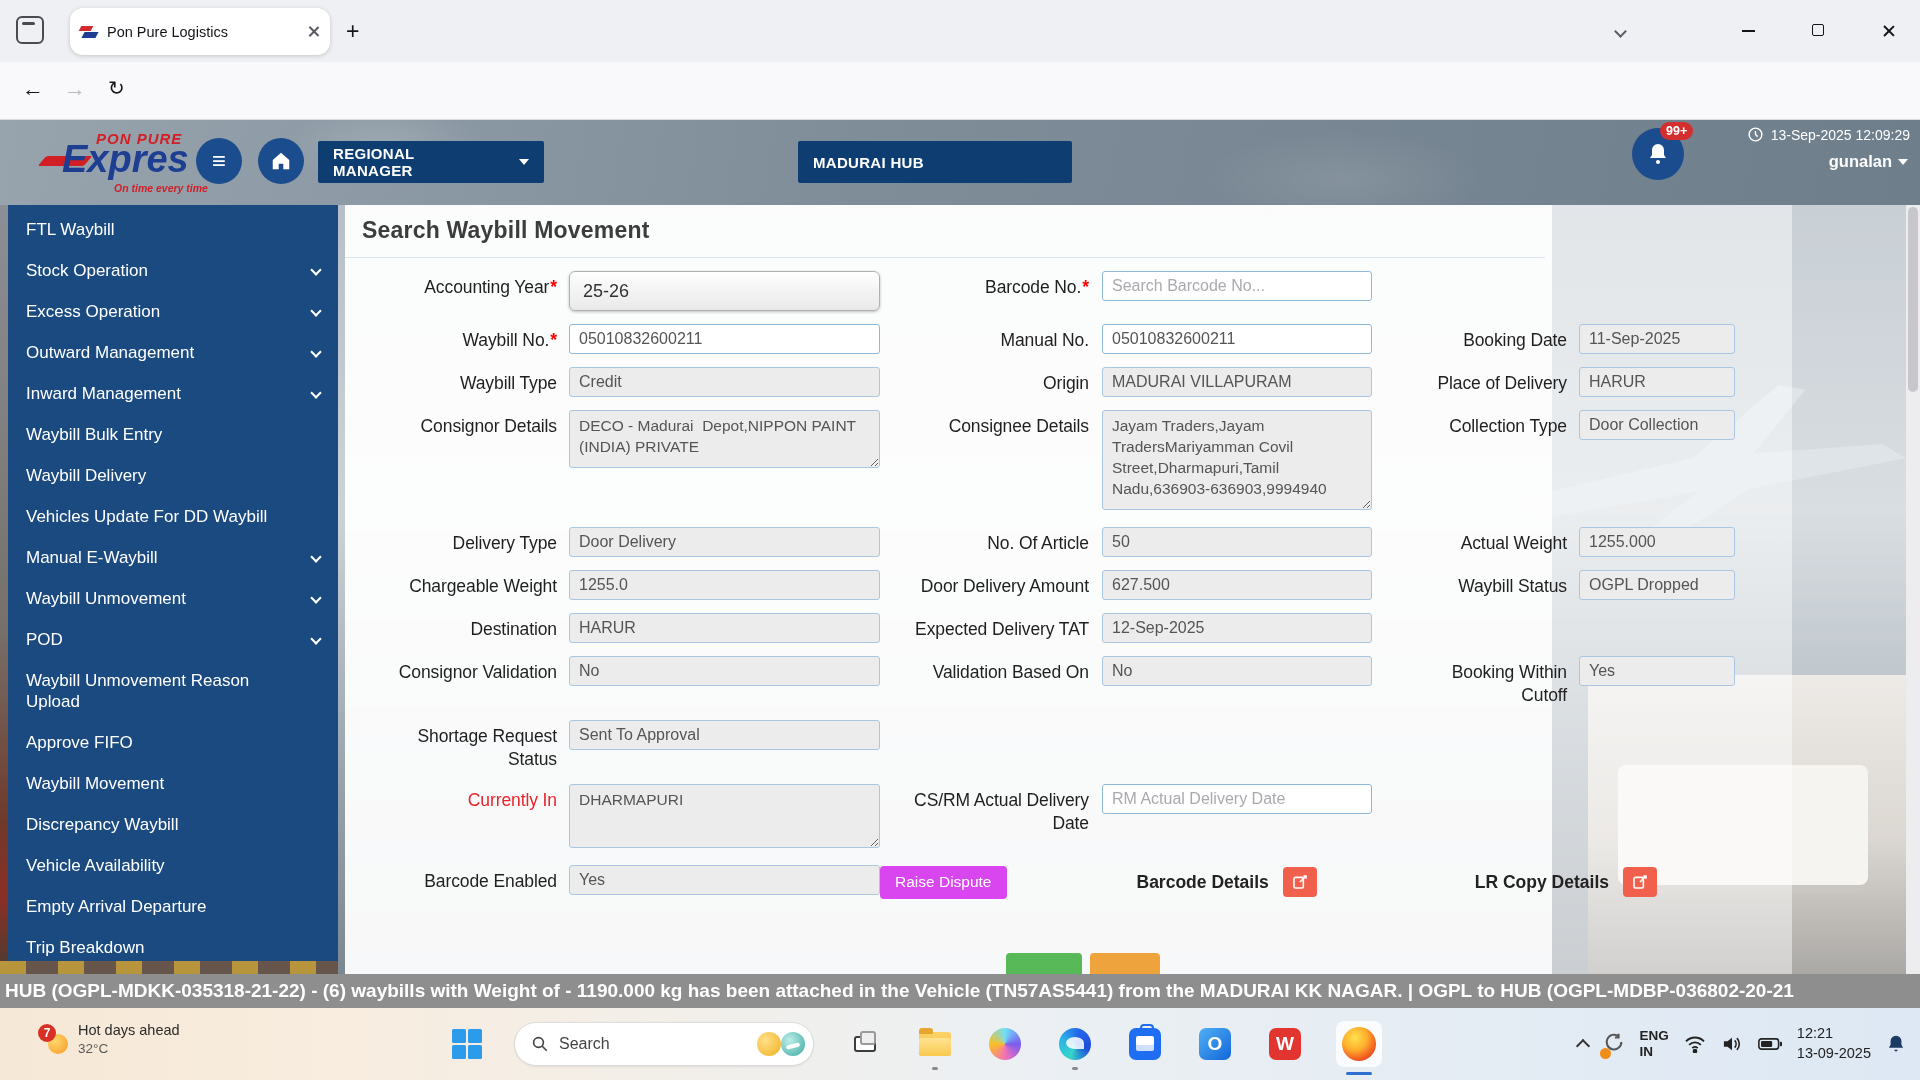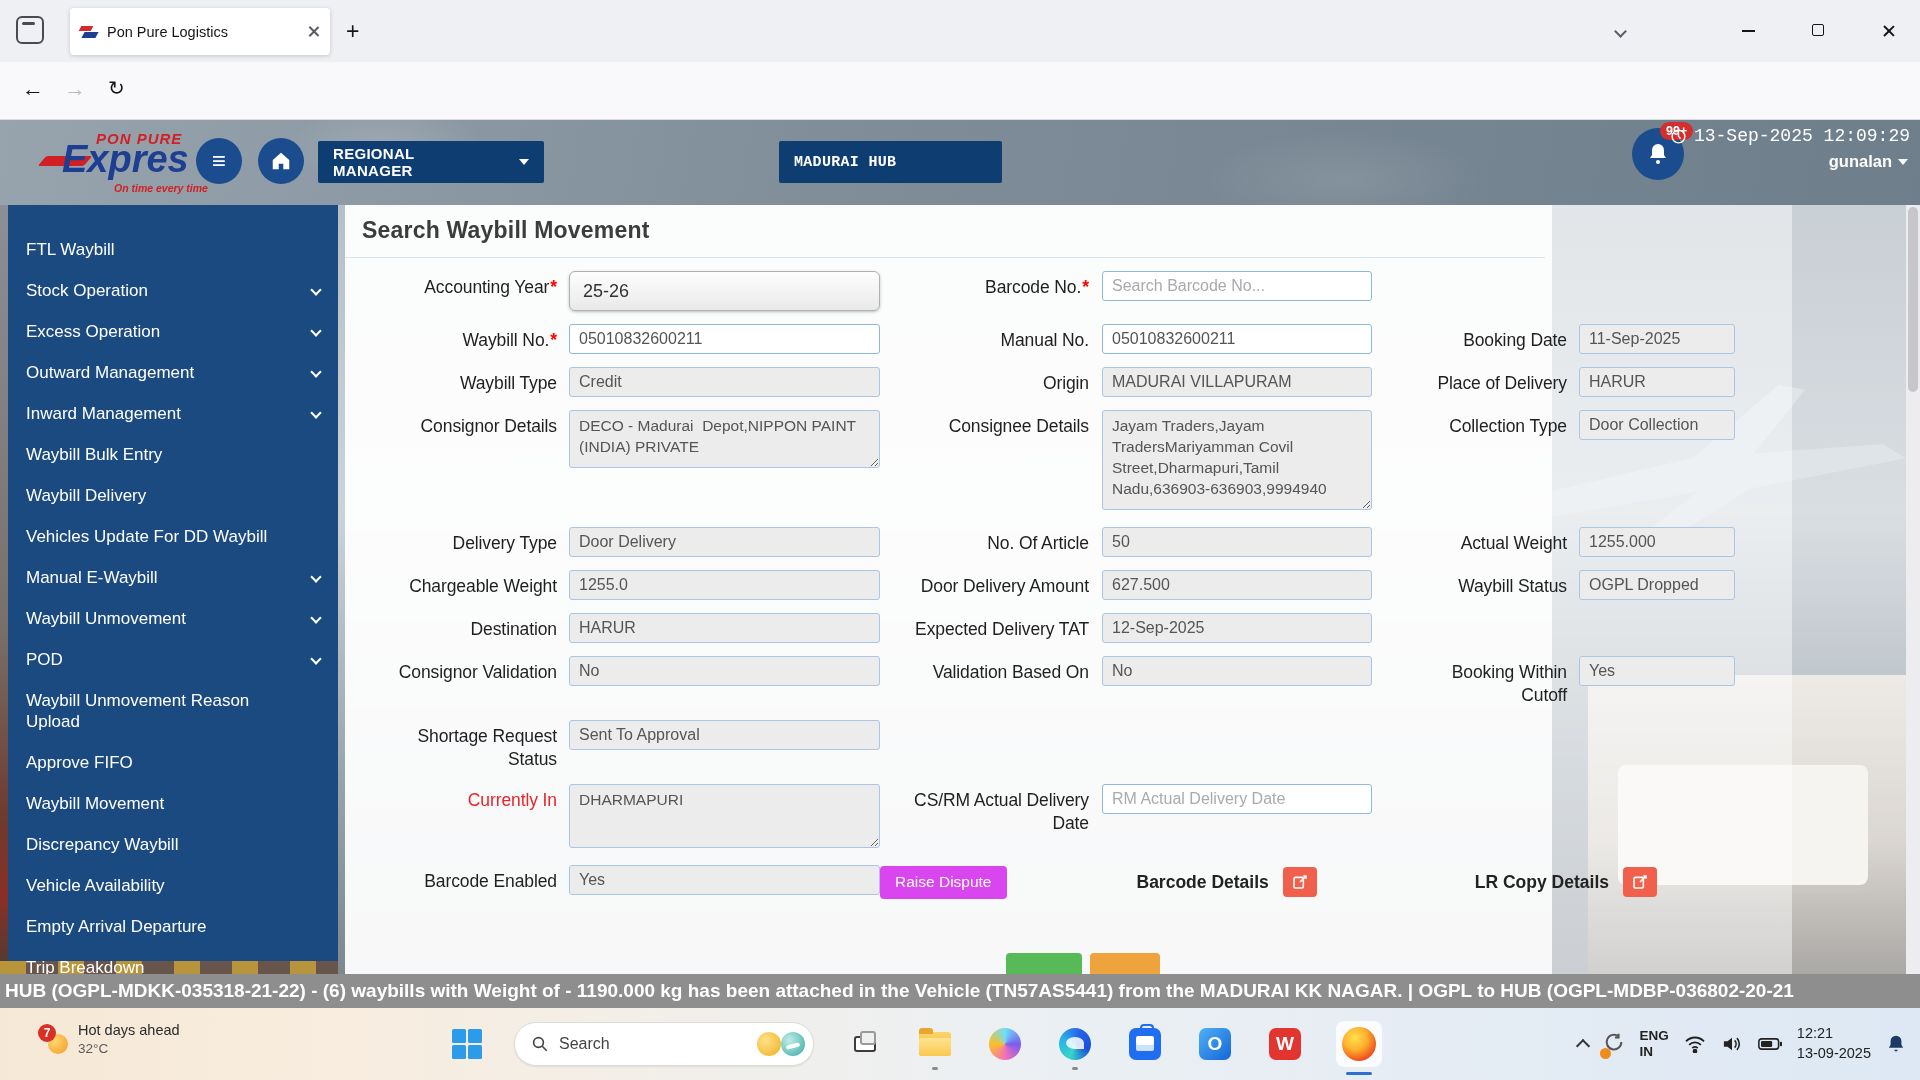--- a/index.html
+++ b/index.html
@@ -2,21 +2,21 @@
 <html><head>
 <meta charset="utf-8">
 <style>
   * { box-sizing: border-box; margin: 0; padding: 0; }
   html,body { width:1920px; height:1080px; overflow:hidden; font-family:"Liberation Sans",sans-serif; background:#fff; }
 
   
   #tabstrip { position:absolute; left:0; top:0; width:1920px; height:62px; background:#eef0f3; }
   #fxview { position:absolute; left:16px; top:16px; width:28px; height:28px; border:2.5px solid #4a4a52; border-radius:6px; }
   #fxview::before { content:""; position:absolute; left:4px; top:4px; width:13px; height:3px; background:#4a4a52; border-radius:2px; }
-  #tab { position:absolute; left:70px; top:8px; width:260px; height:47px; background:#fff; border-radius:4px; box-shadow:0 1px 4px rgba(0,0,0,.18); display:flex; align-items:center; padding:0 10px; }
+  #tab { position:absolute; left:70px; top:8px; width:260px; height:47px; background:#fff; border-radius:13px; box-shadow:0 1px 4px rgba(0,0,0,.18); display:flex; align-items:center; padding:0 10px; }
   .favicon { width:18px; height:14px; position:relative; margin-right:9px; }
   .favicon .f1 { position:absolute; left:0; top:1px; width:12px; height:5px; background:#d22a2f; transform:skewX(-28deg); }
   .favicon .f2 { position:absolute; left:3px; top:7px; width:14px; height:6px; background:#1d3e91; transform:skewX(-28deg); }
   #tab .title { font-size:14.5px; color:#15141a; flex:1; white-space:nowrap; overflow:hidden; }
   .xglyph { width:13px; height:13px; position:relative; }
   .xglyph::before,.xglyph::after { content:""; position:absolute; left:6px; top:0; width:1.8px; height:13px; background:#5b5b66; }
   .xglyph::before { transform:rotate(45deg);} .xglyph::after { transform:rotate(-45deg);}
   #newtab { position:absolute; left:346px; top:18px; font-size:23px; color:#15141a; font-weight:300; }
   .chev { display:inline-block; width:9px; height:9px; border-right:2px solid #5b5b66; border-bottom:2px solid #5b5b66; transform:rotate(45deg); }
   #tablist { position:absolute; left:1616px; top:22px; }
@@ -46,31 +46,31 @@
   #logo { position:absolute; left:36px; top:6px; width:210px; height:72px; }
   #logo .ptop { position:absolute; left:60px; top:4px; color:#d21f26; font-weight:bold; font-style:italic; font-size:15px; letter-spacing:1px; }
   #logo .swoosh { position:absolute; left:6px; top:30px; width:46px; height:10px; background:#d21f26; transform:skewX(-40deg); border-radius:2px; }
   #logo .pmain { position:absolute; left:26px; top:12px; color:#1d3e91; font-weight:bold; font-style:italic; font-size:38px; letter-spacing:0px; }
   #logo .ptag { position:absolute; left:78px; top:56px; color:#d21f26; font-style:italic; font-weight:bold; font-size:10.5px; }
   .circlebtn { position:absolute; top:18px; width:46px; height:46px; border-radius:50%; background:#1b4c8e; display:flex; align-items:center; justify-content:center; color:#fff; }
   #burger { left:196px; font-size:24px; font-weight:bold; }
   #homebtn { left:258px; }
   .pill { position:absolute; top:21px; height:42px; background:#0e3d71; color:#fff; font-weight:bold; font-size:15px; letter-spacing:.3px; display:flex; align-items:center; padding:0 15px; border-radius:2px; gap:26px; }
   .tri { width:0; height:0; border-left:5.5px solid transparent; border-right:5.5px solid transparent; border-top:6.5px solid #fff; }
-  #hdatetime { position:absolute; right:10px; top:6px; color:#fff; font-size:18px; display:flex; align-items:center; gap:7px;font-family:Liberation Mono, monospace; }
+  #hdatetime { position:absolute; right:10px; top:6px; color:#fff; font-size:14px; display:flex; align-items:center; gap:7px; }
   #huser { position:absolute; right:12px; top:32px; color:#fff; font-weight:bold; font-size:16.5px; display:flex; align-items:center; gap:6px; }
   #bellwrap { position:absolute; left:1632px; top:8px; width:52px; height:52px; border-radius:50%; background:#1b4c8e; display:flex; align-items:center; justify-content:center; }
   #bellbadge { position:absolute; left:1660px; top:2px; background:#d32f2f; color:#fff; font-size:12.5px; font-weight:bold; border-radius:10px; padding:2px 6px; }
 
   
   #leftphoto { position:absolute; left:0; top:205px; width:338px; height:769px;
     background:linear-gradient(180deg,#8c8f96 0%,#77706a 55%,#6e3a2c 80%,#8a2f25 90%,#4a3c33 100%); }
   #bollards { position:absolute; left:0; top:961px; width:660px; height:13px;
     background:repeating-linear-gradient(90deg,#caa53f 0 26px,#6b5a50 26px 58px); opacity:.85; }
-  #sidebar { position:absolute; left:8px; top:205px; width:330px; height:756px; background:#1a4a80; padding-top:24px; }
+  #sidebar { position:absolute; left:8px; top:205px; width:330px; height:756px; background:#1a4a80; padding-top:4px; }
   .sitem { position:relative; color:#fff; font-size:17px; padding:10px 34px 10px 18px; line-height:21px; }
   .sitem .chev { position:absolute; right:18px; top:16px; width:8px; height:8px; border-color:#fff; }
 
   
   #content { position:absolute; left:338px; top:205px; width:1582px; height:769px; overflow:hidden; }
   #photobg { position:absolute; inset:0; background:linear-gradient(180deg,#b6bfc7,#ccd3d8 40%,#97a2ab 75%,#7d8790); }
   #plane { position:absolute; left:1150px; top:170px; width:430px; height:180px; fill:#d6dde2; opacity:.9; transform:rotate(-8deg); }
   #truckbox { position:absolute; left:1250px; top:470px; width:332px; height:299px; background:linear-gradient(180deg,#e8e4df,#cfc9c2 55%,#8e8b87); }
   #truckbox::before { content:""; position:absolute; left:30px; top:90px; width:250px; height:120px; background:#f2f0ec; border-radius:8px; box-shadow:0 8px 0 #b8b3ad; }
   #whitepanel { position:absolute; left:7px; top:0; width:1207px; height:769px; background:rgba(255,255,255,.94); }
@@ -222,21 +222,21 @@
   <div class="circlebtn" id="burger">≡</div>
   <div class="circlebtn" id="homebtn">
     <svg width="22" height="22" viewBox="0 0 24 24" fill="#fff">
         <path d="M3 11 L12 3 L21 11 V21 H14.5 V15 H9.5 V21 H3 Z"></path>
       </svg>
   </div>
   <div class="pill" style="left:318px;width:226px;">
     <span>REGIONAL MANAGER</span>
       <span class="tri"></span>
   </div>
-  <div class="pill" style="left:779px;width:223px;font-family:Liberation Mono, monospace;">
+  <div class="pill" style="left:798px;width:274px;">
     <span>MADURAI HUB</span>
   </div>
   <div id="bellwrap">
     <svg width="24" height="24" viewBox="0 0 24 24" fill="#fff">
         <path d="M12 2 a6 6 0 0 0-6 6 v5 l-2 3 h16 l-2-3 V8 a6 6 0 0 0-6-6Z"></path>
         <circle cx="12" cy="20" r="2"></circle>
       </svg>
   </div>
   <div id="bellbadge">99+</div>
   <div id="hdatetime">

